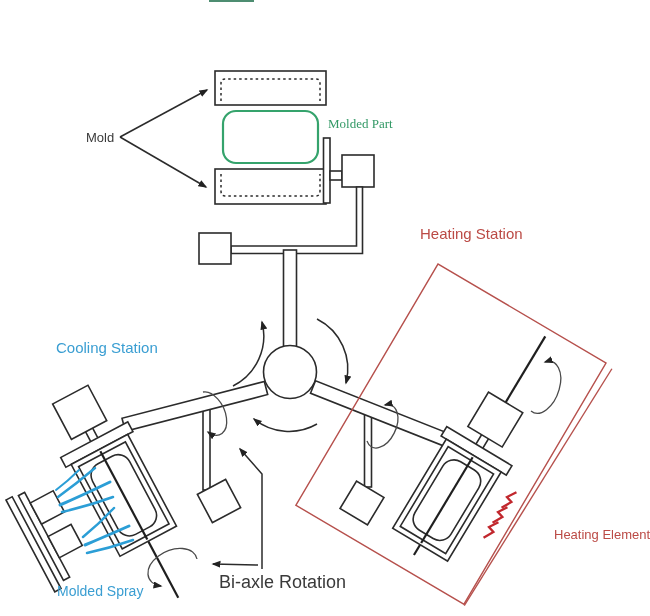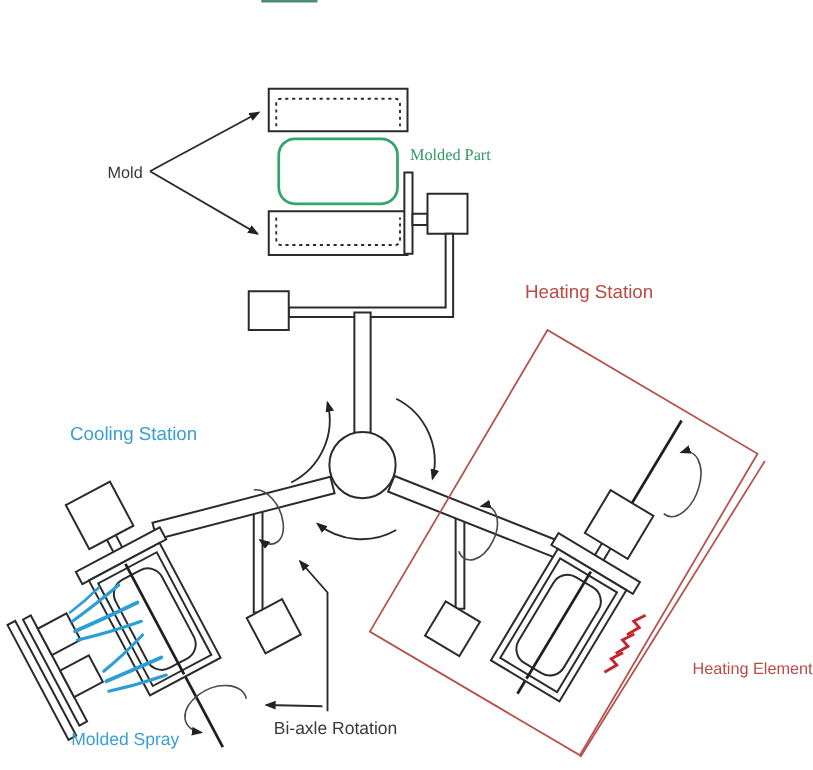--- a/index.html
+++ b/index.html
@@ -141,15 +141,15 @@
     <path class="ln" style="stroke-width:1.5" d="M262,569 L262,474 L240,449" marker-end="url(#arw)"></path>
     <path class="ln" style="stroke-width:1.5" d="M258,565 L213,564" marker-end="url(#arw)"></path>
   </g>
 </svg>
 
   <div class="lbl t-dark" style="left:86px;top:129px;">Mold</div>
   <div class="lbl t-green sm" style="left:328px;top:115px;font-family:Liberation Serif, serif;">Molded Part</div>
   <div class="lbl t-blue" style="left:56px;top:339px;">Cooling Station</div>
   <div class="lbl t-red" style="left:420px;top:225px;">Heating Station</div>
   <div class="lbl t-blue" style="left:57px;top:582px;font-size:14px;">Molded Spray</div>
-  <div class="lbl t-dark" style="left:219px;top:573px;font-size:14px;">Bi-axle Rotation</div>
+  <div class="lbl t-dark" style="left:219px;top:573px;font-size:18px;">Bi-axle Rotation</div>
   <div class="lbl t-red sm" style="left:516px;top:526px;margin-left:38px;">Heating Element</div>
 </div>
 
 </body></html>

